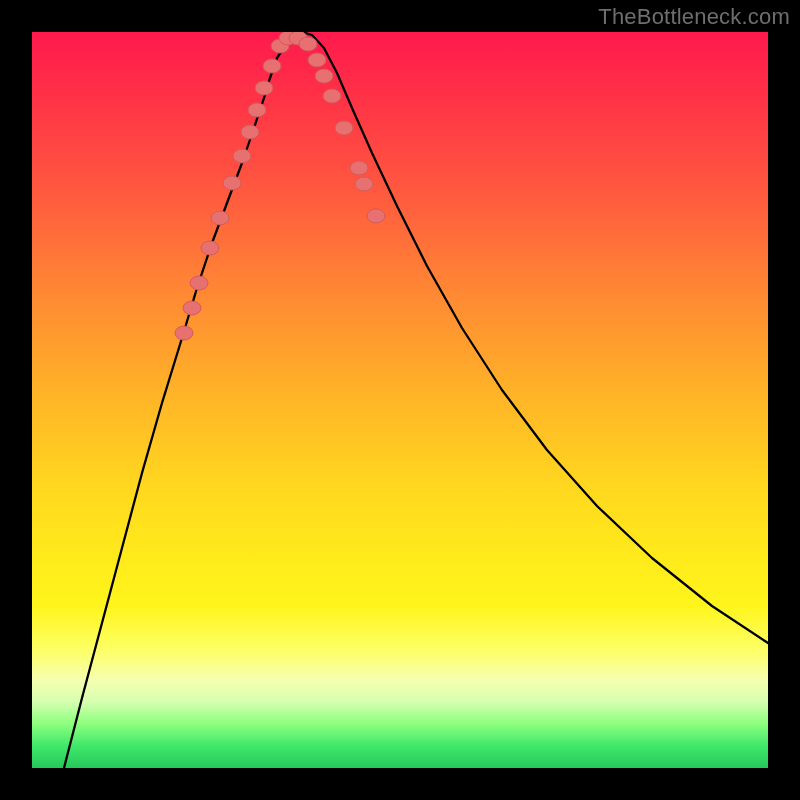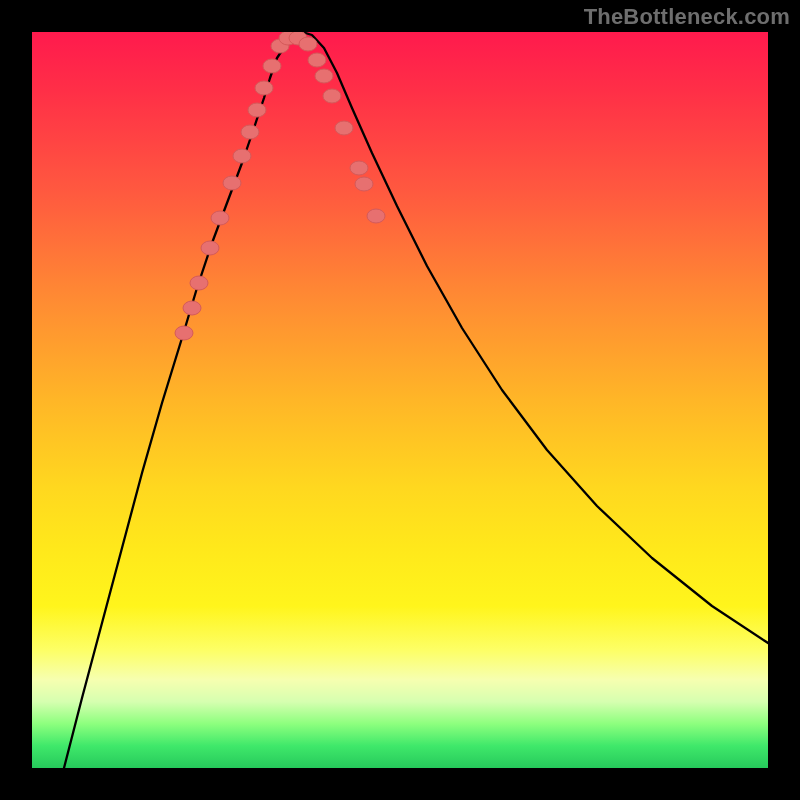--- a/index.html
+++ b/index.html
@@ -44,21 +44,21 @@
       #26c95b 100%
     );
   }
   .watermark {
     position: absolute;
     top: 4px;
     right: 10px;
     color: #6e6e6e;
     font-size: 22px;
     letter-spacing: 0.2px;
-    font-weight: 700;
+    font-weight: 400;
   }
   svg.curve {
     position: absolute;
     top: 0;
     left: 0;
   }
 </style>
 </head>
 <body>
 

